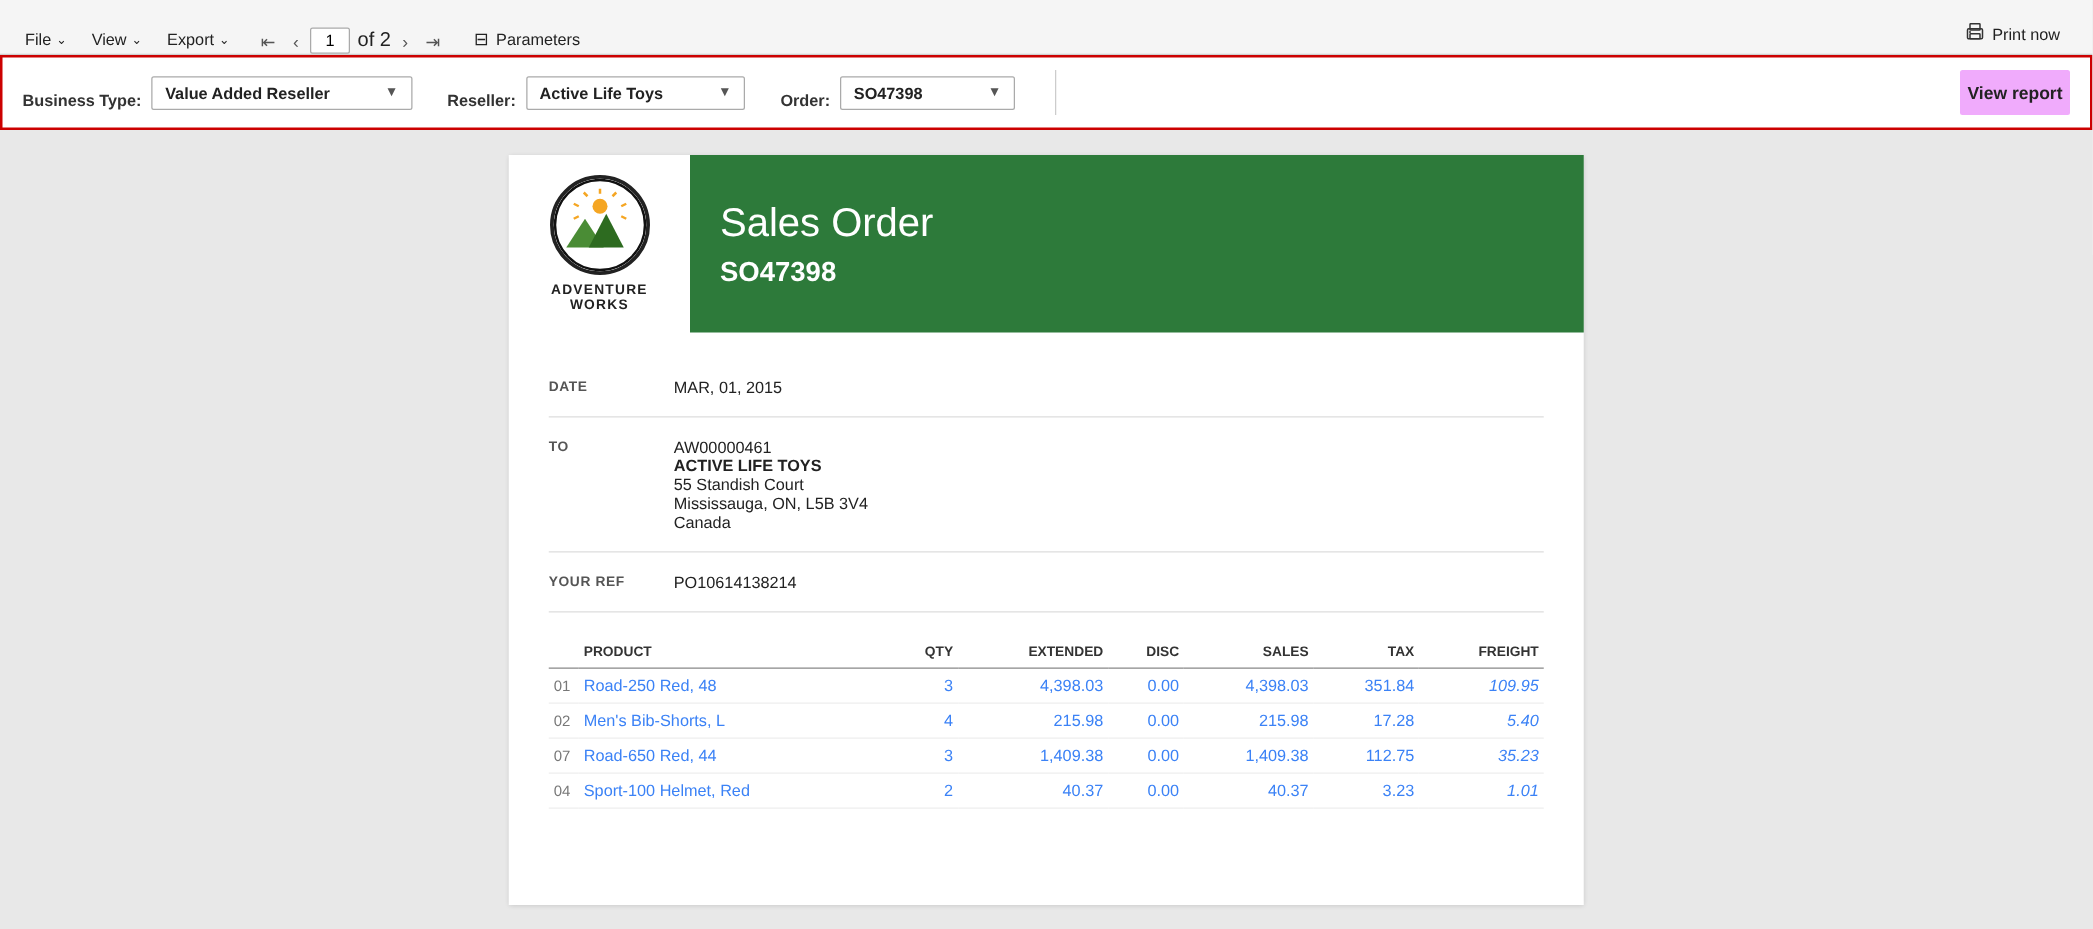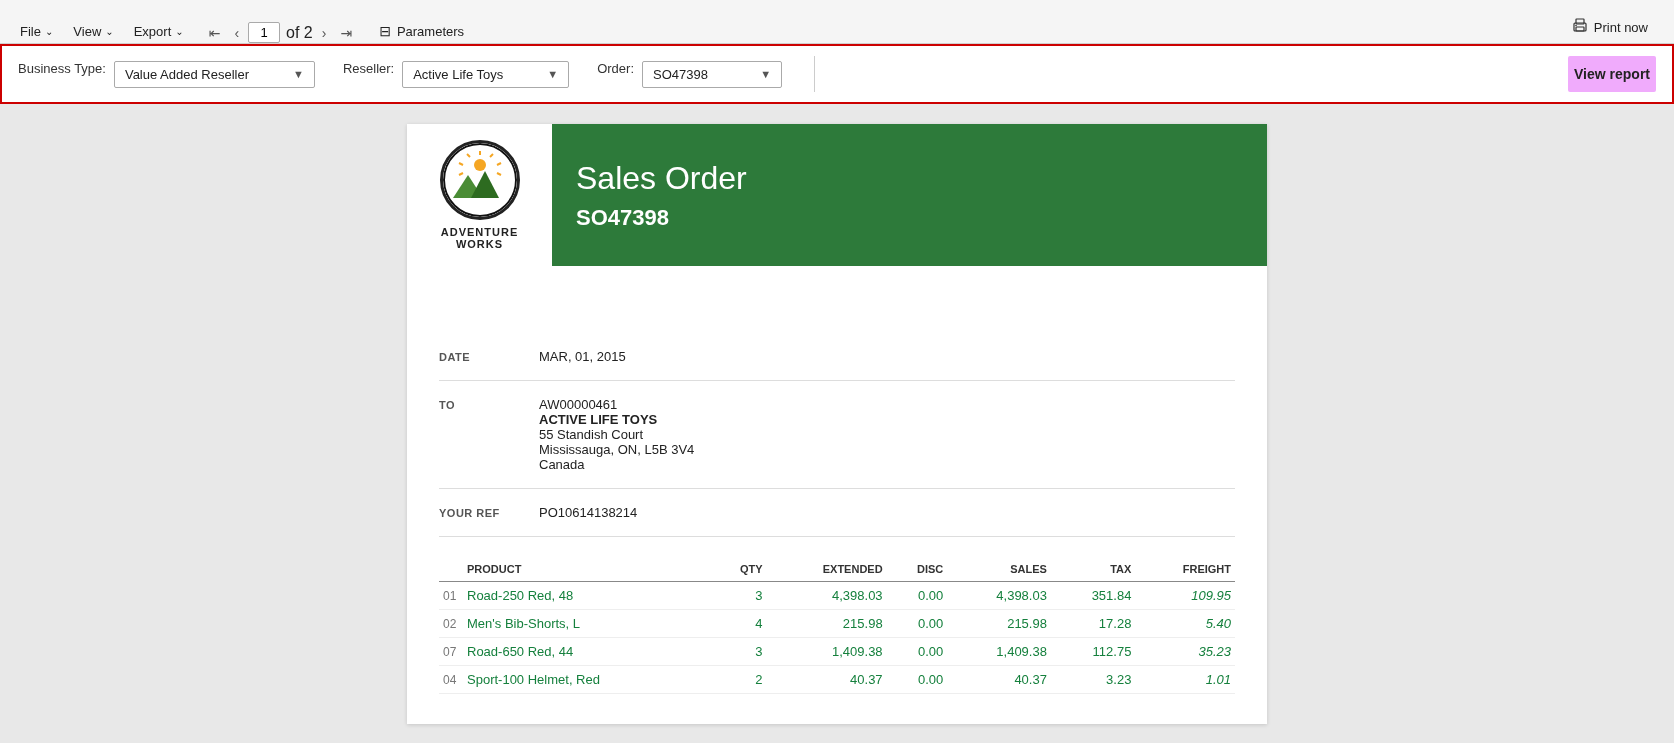--- a/index.html
+++ b/index.html
@@ -91,22 +91,23 @@
       display: flex;
       align-items: center;
       background: #fff;
       border: 2px solid #cc0000;
       padding: 10px 16px;
       gap: 28px;
       position: relative;
     }
     .param-group {
       display: flex;
-      align-items: flex-start;
+      align-items: flex-end;
       gap: 8px;
+      font-weight: bold;
     }
     .param-label {
       font-size: 13px;
       color: #333;
       white-space: nowrap;
     }
     .param-select {
       display: flex;
       align-items: center;
       border: 1px solid #aaa;
@@ -203,21 +204,20 @@
     }
     .report-order-num {
       font-size: 22px;
       font-weight: 600;
       color: #fff;
     }
 
     
     .report-body {
       padding: 20px 32px 20px 32px;
-      margin-top: 47px;
     }
     .field-row {
       display: flex;
       align-items: flex-start;
       padding: 16px 0;
       border-bottom: 1px solid #ddd;
     }
     .field-label {
       width: 100px;
       font-size: 11px;
@@ -250,21 +250,21 @@
       color: #333;
       text-transform: uppercase;
       padding: 6px 4px;
       text-align: right;
     }
     .order-table thead th.left { text-align: left; }
     .order-table tbody td {
       font-size: 13px;
       padding: 6px 4px;
       text-align: right;
-      color: #15803d;
+      color: #3b82f6;
     }
     .order-table tbody td.left { text-align: left; }
     .order-table tbody td.row-num { color: #777; font-size: 12px; width: 24px; }
     .order-table tbody tr { border-bottom: 1px solid #eee; }
   </style>
 </head>
 <body>
 
 <div class="toolbar">
   <button class="toolbar-btn">

